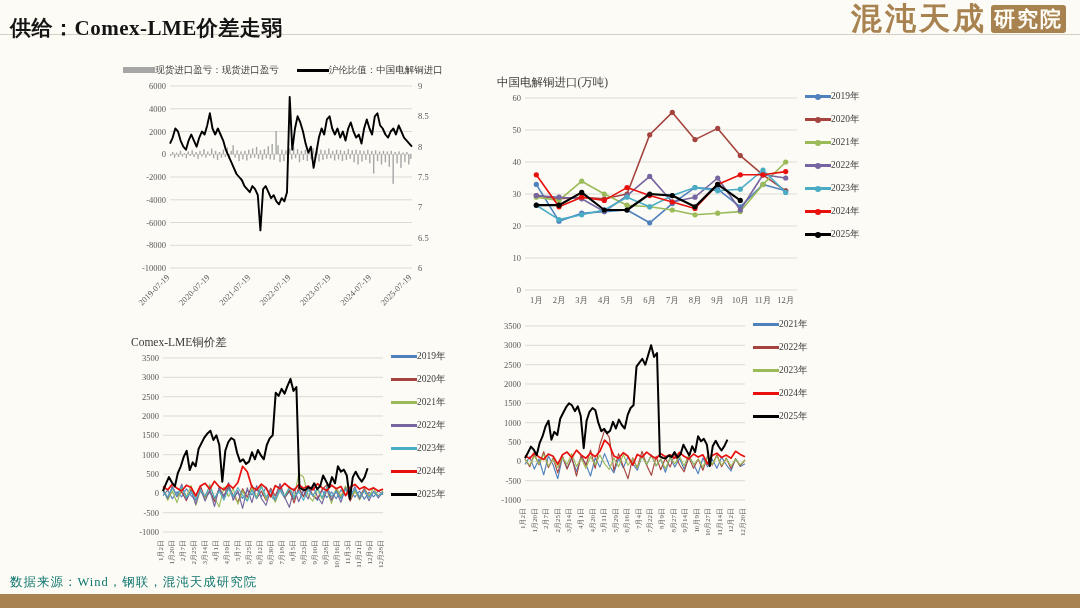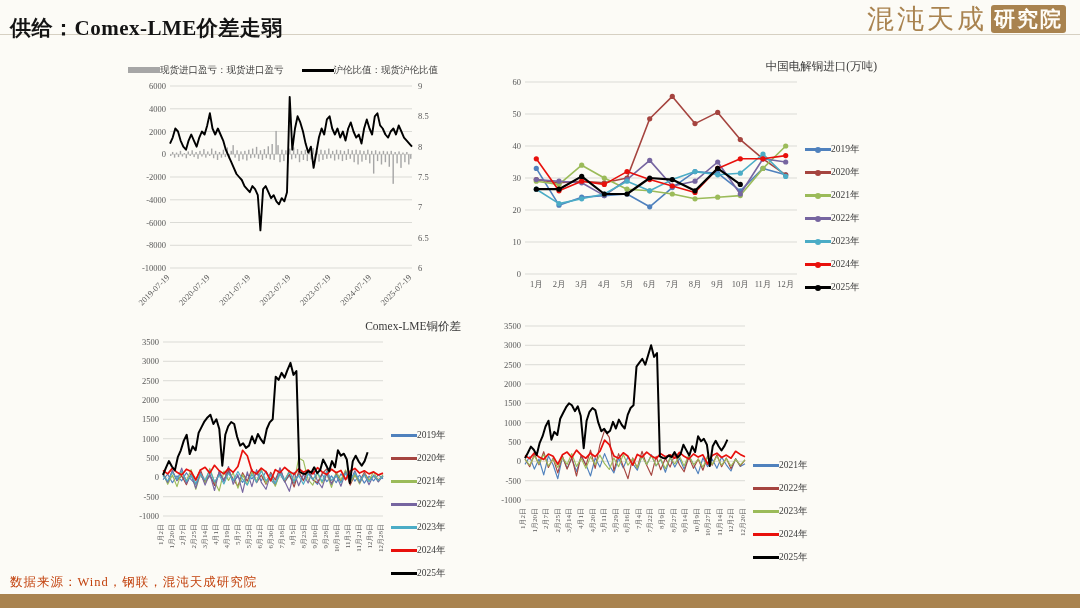--- a/index.html
+++ b/index.html
@@ -3,50 +3,50 @@
 <meta charset="utf-8">
 <style>
   html,body{margin:0;padding:0;}
   body{width:1080px;height:608px;background:#fcfbf6;font-family:"Liberation Serif","DejaVu Serif",serif;overflow:hidden;}
   #page{position:relative;width:1080px;height:608px;}
 
   
   #header{position:absolute;left:0;top:0;width:100%;height:34px;border-bottom:1px solid #d6d0c2;}
   #page-title{position:absolute;left:10px;top:14px;font-size:21px;font-weight:bold;color:#141414;letter-spacing:0.5px;}
   #logo{position:absolute;right:14px;top:4px;display:flex;align-items:center;gap:4px;}
-  .logo-main{font-size:27px;font-weight:normal;color:var(--gold,#b6914f);letter-spacing:3px;line-height:30px;}
+  .logo-main{font-size:31px;font-weight:bold;color:var(--gold,#b6914f);letter-spacing:3px;line-height:30px;}
   .logo-box{background:var(--gold,#b6914f);color:#fffdf7;font-weight:bold;font-size:21px;line-height:26px;padding:1px 3px;border-radius:3px;letter-spacing:2px;}
 
   
   .chart{position:absolute;}
-  .chart-title{text-align:right;font-size:11.5px;color:#3a3a3a;height:16px;line-height:16px;}
+  .chart-title{text-align:left;font-size:11.5px;color:#3a3a3a;height:16px;line-height:16px;margin-top:16px;}
   .chart-body{display:flex;flex-direction:row;align-items:stretch;height:calc(100% - 16px);}
   .no-title .chart-body{height:100%;}
   .plot{flex:1 1 auto;position:relative;}
-  .legend-right{display:flex;flex-direction:column;justify-content:flex-end;gap:10px;flex:0 0 auto;}
+  .legend-right{display:flex;flex-direction:column;justify-content:flex-start;gap:10px;flex:0 0 auto;}
   .legend-top{display:flex;flex-direction:row;justify-content:center;align-items:center;gap:18px;height:16px;}
   .li{display:flex;align-items:center;}
   .lt{font-size:9.5px;color:#3d3d3d;white-space:nowrap;}
   .sw{position:relative;display:inline-block;width:26px;height:3px;}
   .sw-bar{width:32px;height:6px;}
   .sw-line{width:32px;height:3px;}
   .dot{position:absolute;left:10px;top:-1.5px;width:6px;height:6px;border-radius:50%;}
   svg text.tick{font-family:"Liberation Serif","DejaVu Serif",serif;font-size:8.5px;fill:#595959;}
   svg text.xsmall{font-size:7px;}
 
   #chart1{left:124px;top:62px;width:318px;height:240px;}
   #chart2{left:497px;top:58px;width:380px;height:236px;}
   #chart2 .legend-right{flex-basis:72px;}
   #chart3{left:131px;top:318px;width:330px;height:262px;}
   #chart3 .legend-right{flex-basis:70px;}
   #chart4{left:491px;top:318px;width:334px;height:262px;}
   #chart4 .legend-right{flex-basis:72px;}
 
   
-  #footer-source{position:absolute;left:10px;top:574px;font-size:12.5px;color:#c2410c;letter-spacing:1px;}
+  #footer-source{position:absolute;left:10px;top:574px;font-size:12.5px;color:#0f766e;letter-spacing:1px;}
   #bottom-bar{position:absolute;left:0;bottom:0;width:100%;height:14px;background:var(--gold,#a6824e);}
 </style>
 </head>
 <body>
 
 <div id="page">
 
   <div id="header">
     <div id="page-title">供给：Comex-LME价差走弱</div>
     <div id="logo">
@@ -56,21 +56,21 @@
   </div>
 
   <div id="chart1" class="chart no-title">
     <div class="legend-top">
         <div class="li">
           <span class="sw sw-bar" style="background: rgb(166, 166, 166);"></span>
           <span class="lt">现货进口盈亏：现货进口盈亏</span>
         </div>
         <div class="li">
           <span class="sw sw-line" style="background: rgb(0, 0, 0);"></span>
-          <span class="lt">沪伦比值：现货沪伦比值</span>
+          <span class="lt">沪伦比值：中国电解铜进口</span>
         </div>
       </div>
     <div class="chart-body">
       <div class="plot"><svg width="318" height="240" viewBox="0 0 318 240">
             <line x1="46" y1="8.0" x2="288" y2="8.0" stroke="#dbdbd6" stroke-width="1"></line>
             <text class="tick" x="42" y="11" text-anchor="end">6000</text>
             <line x1="46" y1="30.8" x2="288" y2="30.8" stroke="#dbdbd6" stroke-width="1"></line>
             <text class="tick" x="42" y="33.8" text-anchor="end">4000</text>
             <line x1="46" y1="53.5" x2="288" y2="53.5" stroke="#dbdbd6" stroke-width="1"></line>
             <text class="tick" x="42" y="56.5" text-anchor="end">2000</text>

